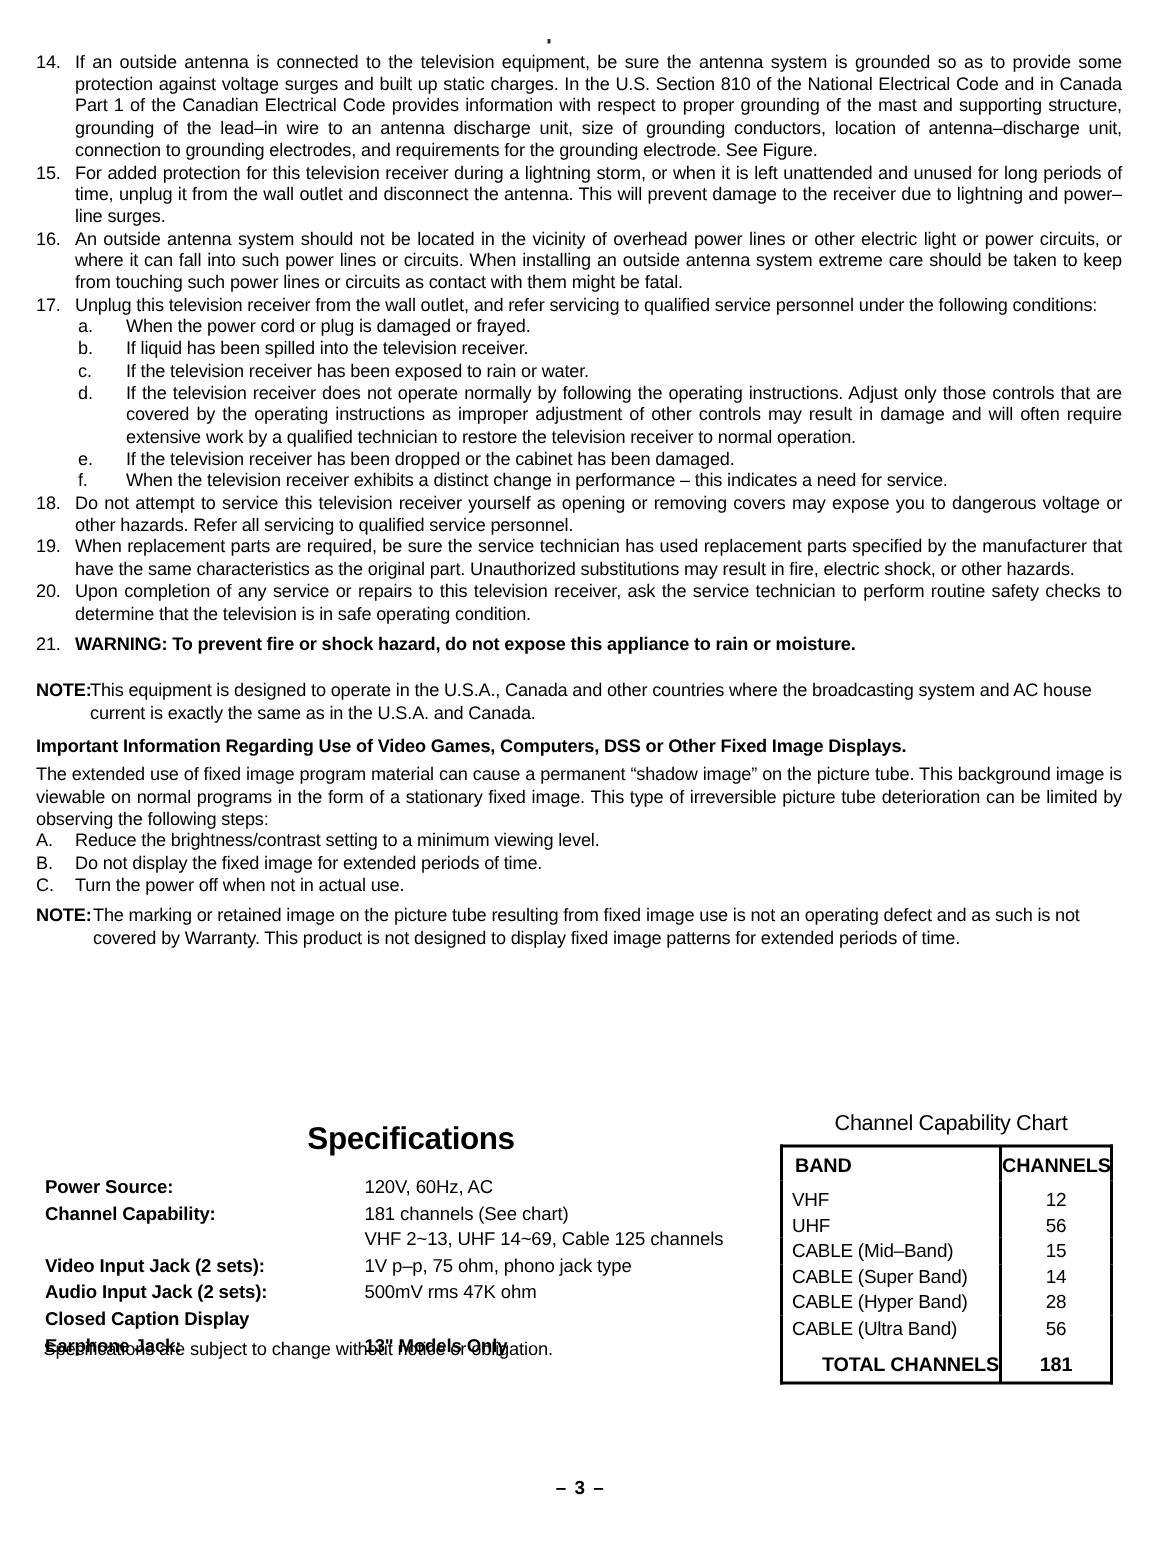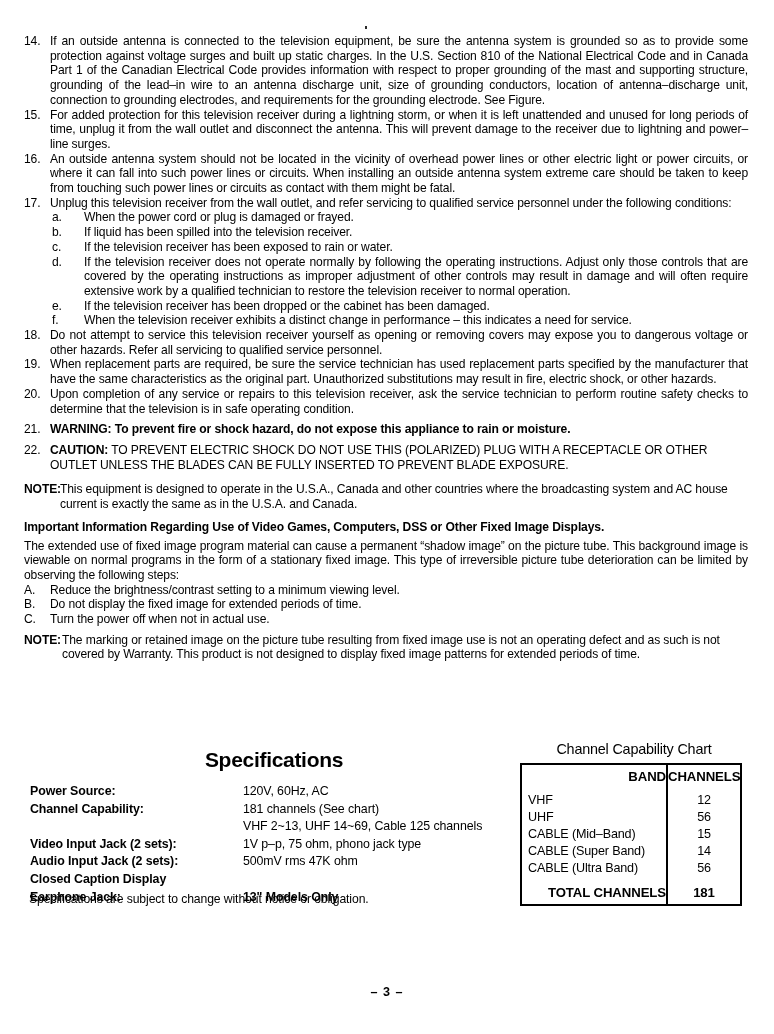--- a/index.html
+++ b/index.html
@@ -206,21 +206,21 @@
     border: 0;
     padding: 0;
   }
   .cc-head th {
     border-bottom: 2.5px solid #000;
     font-size: 13.2px;
     font-weight: bold;
     height: 22px;
     letter-spacing: -0.1px;
   }
-  .cc-head th.band { text-align: right; padding-left: 24px; }
+  .cc-head th.band { text-align: left; padding-left: 8px; }
   .cc-head th.chan { text-align: center; border-left: 2.5px solid #000; }
   .cc-body td {
     font-size: 12.6px;
     height: 17.2px;
     letter-spacing: -0.15px;
   }
   .cc-body tr:first-child td { padding-top: 4px; }
   .cc-body tr:last-child td { padding-bottom: 4px; }
   .cc-body td.band { text-align: left; padding-left: 6px; }
   .cc-body td.chan { text-align: center; border-left: 2.5px solid #000; }
@@ -317,24 +317,20 @@
 
     <div class="spacer-6"></div>
 
     <div class="num-item noj">
       <span class="marker">21.</span>
       <span class="b">WARNING:</span><span class="b"> To prevent fire or shock hazard, do not expose this appliance to rain or moisture.</span>
     </div>
 
     <div class="spacer-6"></div>
 
-    <div class="num-item noj">
-      <span class="marker">22.</span>
-      <span class="b">CAUTION:</span><span> TO PREVENT ELECTRIC SHOCK DO NOT USE THIS (POLARIZED) PLUG WITH A RECEPTACLE OR OTHER OUTLET UNLESS THE BLADES CAN BE FULLY INSERTED TO PREVENT BLADE EXPOSURE.</span>
-    </div>
 
     <div class="spacer-10"></div>
 
     <div class="note-block">
       <span class="note-label">NOTE:</span>
       <span>This equipment is designed to operate in the U.S.A., Canada and other countries where the broadcasting system and AC house current is exactly the same as in the U.S.A. and Canada.</span>
     </div>
 
     <div class="spacer-8"></div>
 
@@ -425,20 +421,24 @@
         </tr>
         <tr>
           <td class="band">CABLE (Mid–Band)</td>
           <td class="chan">15</td>
         </tr>
         <tr>
           <td class="band">CABLE (Super Band)</td>
           <td class="chan">14</td>
         </tr>
         <tr>
+          <td class="band">CABLE (Hyper Band)</td>
+          <td class="chan">28</td>
+        </tr>
+        <tr>
           <td class="band">CABLE (Ultra Band)</td>
           <td class="chan">56</td>
         </tr>
       </tbody>
       <tfoot>
         <tr class="cc-total">
           <td class="band">TOTAL CHANNELS</td>
           <td class="chan">181</td>
         </tr>
       </tfoot>

